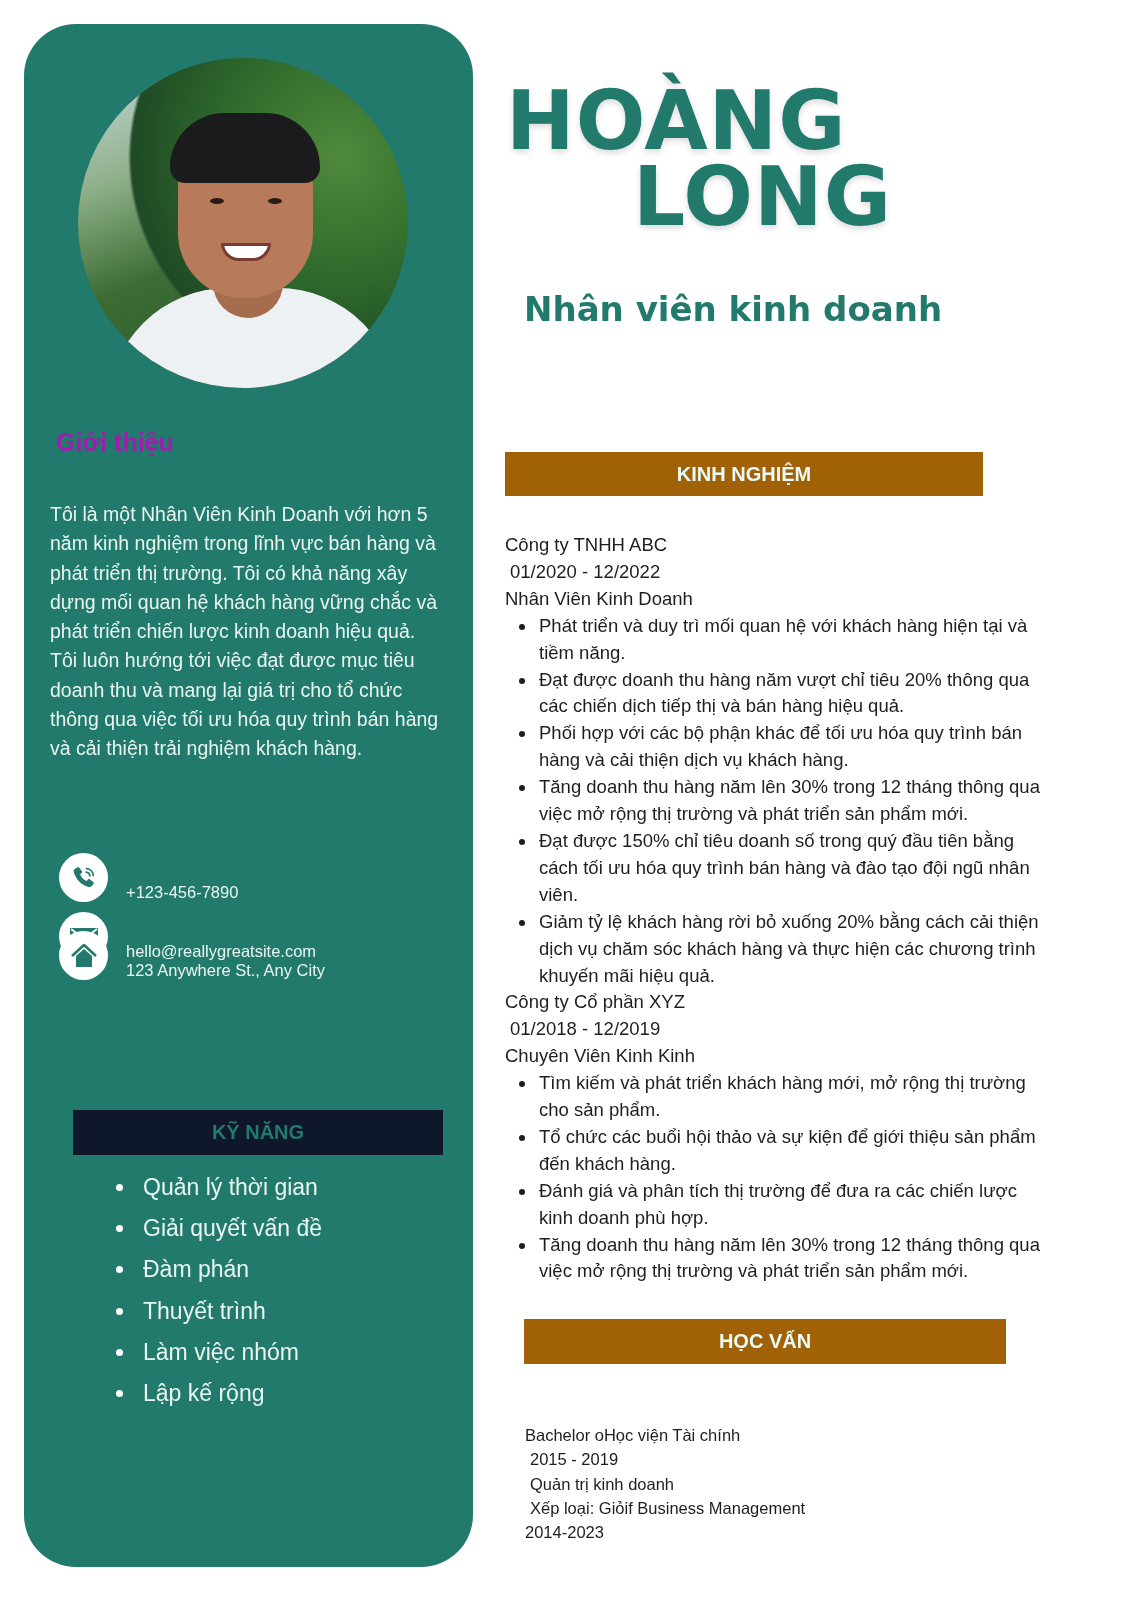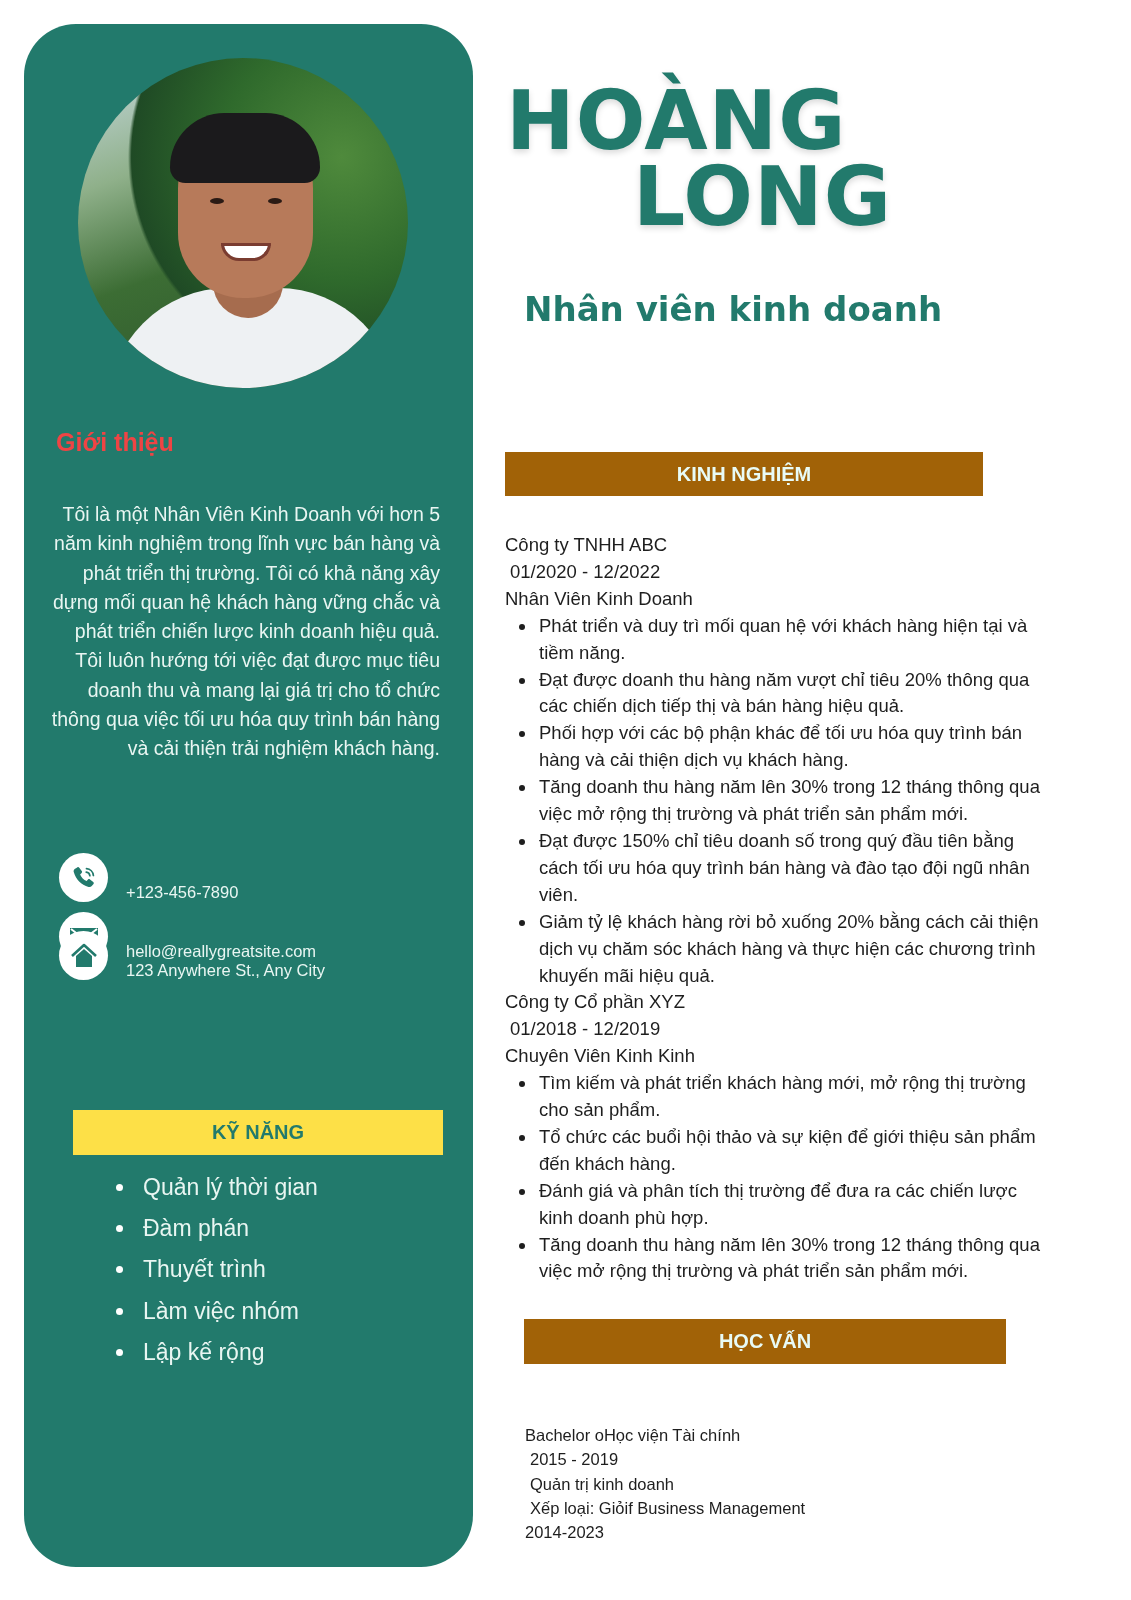--- a/index.html
+++ b/index.html
@@ -32,37 +32,37 @@
       background: #1b1a1c; border-radius: 70px 70px 20px 20px;
     }
     .photo .smile {
       position: absolute; left: 143px; top: 185px; width: 50px; height: 18px; background: #fff;
       border-radius: 0 0 25px 25px; border: 3px solid #7a3c30;
     }
     .photo .eye { position: absolute; top: 140px; width: 14px; height: 6px; background: #2a1a14; border-radius: 50%; }
     .photo .eye.l { left: 132px; } .photo .eye.r { left: 190px; }
 
     .intro-title {
-      position: absolute; left: 56px; top: 428px; color: #ef4444; font-size: 25px; font-weight: bold;
+      position: absolute; left: 56px; top: 428px; color: #a21caf; font-size: 25px; font-weight: bold;
     }
     .intro-text {
-      position: absolute; left: 50px; top: 500px; width: 390px; color: #e9f6f2; font-size: 19.5px; line-height: 29.3px; text-align: right;
+      position: absolute; left: 50px; top: 500px; width: 390px; color: #e9f6f2; font-size: 19.5px; line-height: 29.3px;
     }
 
     .contact { position: absolute; left: 59px; width: 380px; height: 50px; display: flex; align-items: flex-end; }
     .contact .ic {
       width: 49px; height: 49px; border-radius: 50%; background: #ffffff; display: flex; align-items: center; justify-content: center; flex: none;
     }
     .contact .txt { margin-left: 18px; color: #e9f6f2; font-size: 16.5px; }
     .contact.phone { top: 852px; }
     .contact.email { top: 911px; }
     .contact.addr { top: 930px; }
 
     .skills-head {
-      position: absolute; left: 73px; top: 1110px; width: 370px; height: 45px; background: #fde047;
+      position: absolute; left: 73px; top: 1110px; width: 370px; height: 45px; background: #0f172a;
       color: #227a6c; font-weight: bold; font-size: 20px; display: flex; align-items: center; justify-content: center;
     }
     .skills { position: absolute; left: 110px; top: 1167px; list-style: none; }
     .skills li { color: #e9f6f2; font-size: 23px; height: 41.2px; display: flex; align-items: center; }
     .skills li::before { content: ""; width: 7px; height: 7px; background: #ffffff; border-radius: 50%; margin-right: 20px; margin-left: 6px; }
 
     .name {
       position: absolute; color: #227a6c; font-weight: bold; font-size: 82px; letter-spacing: 1px; line-height: 1;
       text-shadow: 0 3px 6px rgba(0,0,0,0.15);
       font-family: "DejaVu Sans", sans-serif;
@@ -137,20 +137,21 @@
       <path d="M3 15 L15 4 L27 15" stroke="#227a6c" stroke-width="2.6" fill="none" stroke-linejoin="round"></path>
       <path d="M7 15 L15 8 L23 15 L23 26 L7 26 Z" fill="#227a6c"></path>
     </svg>
   </span>
   <span class="txt">123 Anywhere St., Any City</span>
 </div>
 
 <div class="skills-head">KỸ NĂNG</div>
 <ul class="skills">
   <li>Quản lý thời gian</li>
+  <li>Giải quyết vấn đề</li>
   <li>Đàm phán</li>
   <li>Thuyết trình</li>
   <li>Làm việc nhóm</li>
   <li>Lập kế rộng</li>
 </ul>
 
 <div class="name first">HOÀNG</div>
 <div class="name last">LONG</div>
 <div class="job-title">Nhân viên kinh doanh</div>
 

